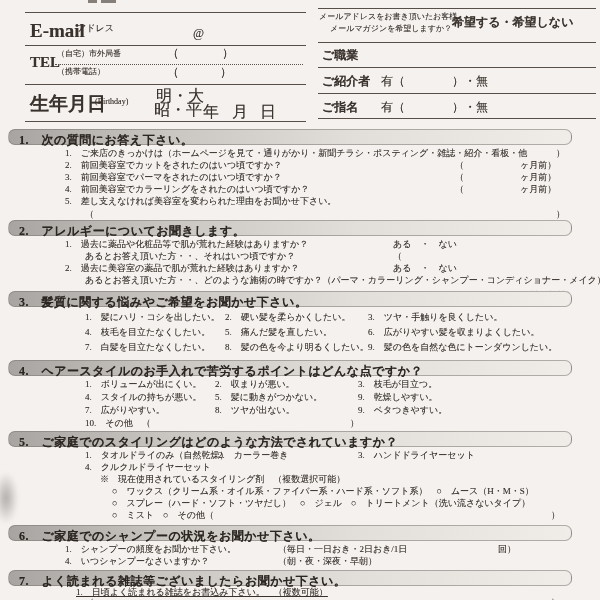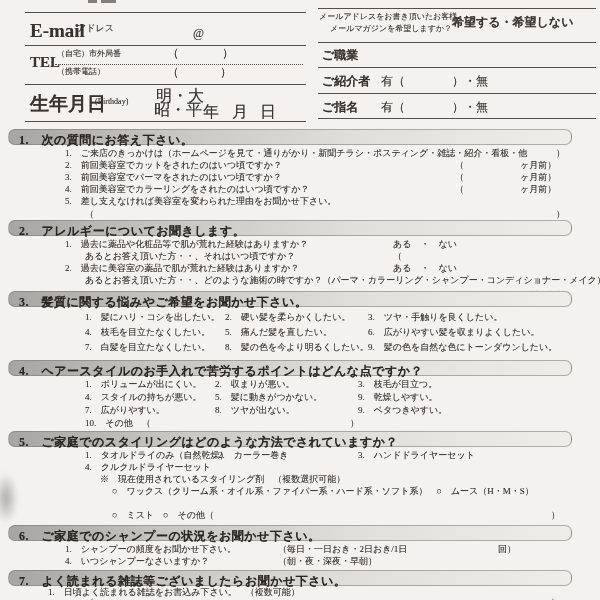--- a/index.html
+++ b/index.html
@@ -133,31 +133,32 @@
 
   <div class="banner" style="top:431px;">
     <span class="bt">5.　ご家庭でのスタイリングはどのような方法でされていますか？</span>
   </div>
   <span class="t f9" style="left:85px;top:451px;">1.　タオルドライのみ（自然乾燥）</span>
   <span class="t f9" style="left:218px;top:451px;">2.　カーラー巻き</span>
   <span class="t f9" style="left:358px;top:451px;">3.　ハンドドライヤーセット</span>
   <span class="t f9" style="left:85px;top:463px;">4.　クルクルドライヤーセット</span>
   <span class="t f9" style="left:100px;top:475px;">※　現在使用されているスタイリング剤　（複数選択可能）</span>
   <span class="t f9" style="left:112px;top:487px;">○　ワックス（クリーム系・オイル系・ファイバー系・ハード系・ソフト系）　○　ムース（H・M・S）</span>
+  <span class="t f9" style="left:112px;top:499px;">○　スプレー（ハード・ソフト・ツヤだし）　○　ジェル　○　トリートメント（洗い流さないタイプ）</span>
   <span class="t f9" style="left:112px;top:511px;">○　ミスト　○　その他（</span>
   <span class="t f9" style="left:551px;top:511px;">）</span>
 
   <div class="banner" style="top:525px;">
     <span class="bt">6.　ご家庭でのシャンプーの状況をお聞かせ下さい。</span>
   </div>
   <span class="t f9" style="left:65px;top:545px;">1.　シャンプーの頻度をお聞かせ下さい。</span>
   <span class="t f9" style="left:278px;top:545px;">（毎日・一日おき・2日おき/1日</span>
   <span class="t f9" style="left:498px;top:545px;">回）</span>
   <span class="t f9" style="left:65px;top:557px;">4.　いつシャンプーなさいますか？</span>
   <span class="t f9" style="left:278px;top:557px;">（朝・夜・深夜・早朝）</span>
 
   <div class="banner" style="top:570px;">
     <span class="bt">7.　よく読まれる雑誌等ございましたらお聞かせ下さい。</span>
   </div>
-  <span class="t f9" style="left:48px;top:588px;">1.　日頃よく読まれる雑誌をお書込み下さい。　（複数可能）</span>
+  <span class="t f9" style="left:76px;top:588px;text-decoration:underline;">1.　日頃よく読まれる雑誌をお書込み下さい。　（複数可能）</span>
   <span class="t f9" style="left:85px;top:598px;">（</span>
   <span class="t f9" style="left:551px;top:598px;">）</span>
 </div>
 
 </body></html>

